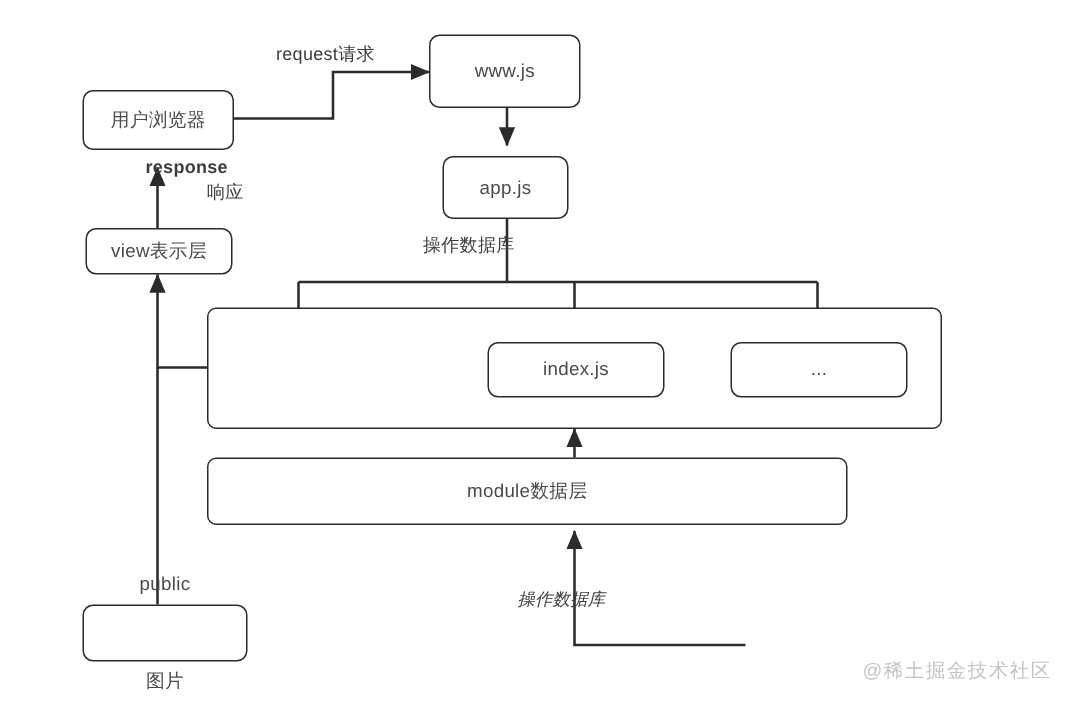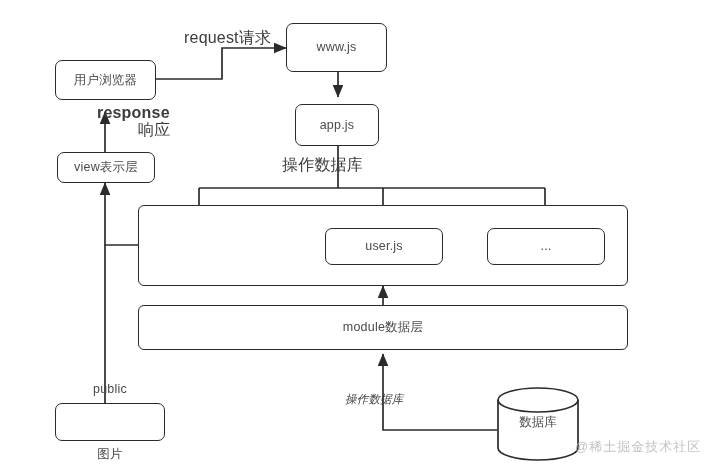--- a/index.html
+++ b/index.html
@@ -29,21 +29,21 @@
     z-index:3;
   }
   .container-node{
     border-radius:6px;
     z-index:2;
     justify-content:center;
   }
   .label{
     position:absolute;
     color:#3c3c3c;
-    font-size:16px;
+    font-size:12px;
     white-space:nowrap;
     z-index:4;
     letter-spacing:.2px;
   }
   .label.italic{font-style:italic;font-size:11.5px;margin-left:36px;}
   .db-wrap{position:absolute;z-index:3;}
   .watermark{
     position:absolute;
     color:#b9b9b9;
     font-size:13px;
@@ -109,44 +109,36 @@
   <div class="node" style="left:286px;top:23px;width:101px;height:49px;">
     <span>www.js</span>
   </div>
 
   <div class="node container-node" style="left:138px;top:205px;width:490px;height:81px;">
     <span></span>
   </div>
 
 
   <div class="node" style="left:325px;top:228px;width:118px;height:37px;">
-    <span>user.js</span>
+    <span>index.js</span>
   </div>
 
   <div class="node" style="left:487px;top:228px;width:118px;height:37px;">
     <span>...</span>
   </div>
 
-  <div class="node container-node" style="left:138px;top:305px;width:490px;height:45px;">
+  <div class="node container-node" style="left:138px;top:305px;width:427px;height:45px;">
     <span>module数据层</span>
   </div>
 
   <div class="node" style="left:55px;top:403px;width:110px;height:38px;gap:48px;">
     <span>public</span>
     <span>图片</span>
   </div>
 
-  <div class="db-wrap" style="left:497px;top:388px;width:82px;height:72px;">
-    <svg class="db" width="82" height="72" viewBox="0 0 82 72" xmlns="http://www.w3.org/2000/svg">
-      <path d="M1,12 L1,60 a40,12 0 0 0 80,0 L81,12" fill="#ffffff" stroke="#2b2b2b" stroke-width="1.7"></path>
-      <ellipse cx="41" cy="12" rx="40" ry="12" fill="#ffffff" stroke="#2b2b2b" stroke-width="1.7"></ellipse>
-    </svg>
-    <div style="position:absolute;left:0;top:26px;width:82px;text-align:center;
-                font-size:12.5px;color:#4a4a4a;">数据库</div>
-  </div>
 
   <div class="label" style="left:184px;top:28px;">request请求</div>
 
   <div class="label" style="left:97px;top:104px;font-weight:bold;">response</div>
   <div class="label" style="left:108px;top:120px;padding-left:30px;">响应</div>
 
   <div class="label" style="left:282px;top:155px;">操作数据库</div>
 
   <div class="label italic" style="left:309px;top:392px;">操作数据库</div>
 

